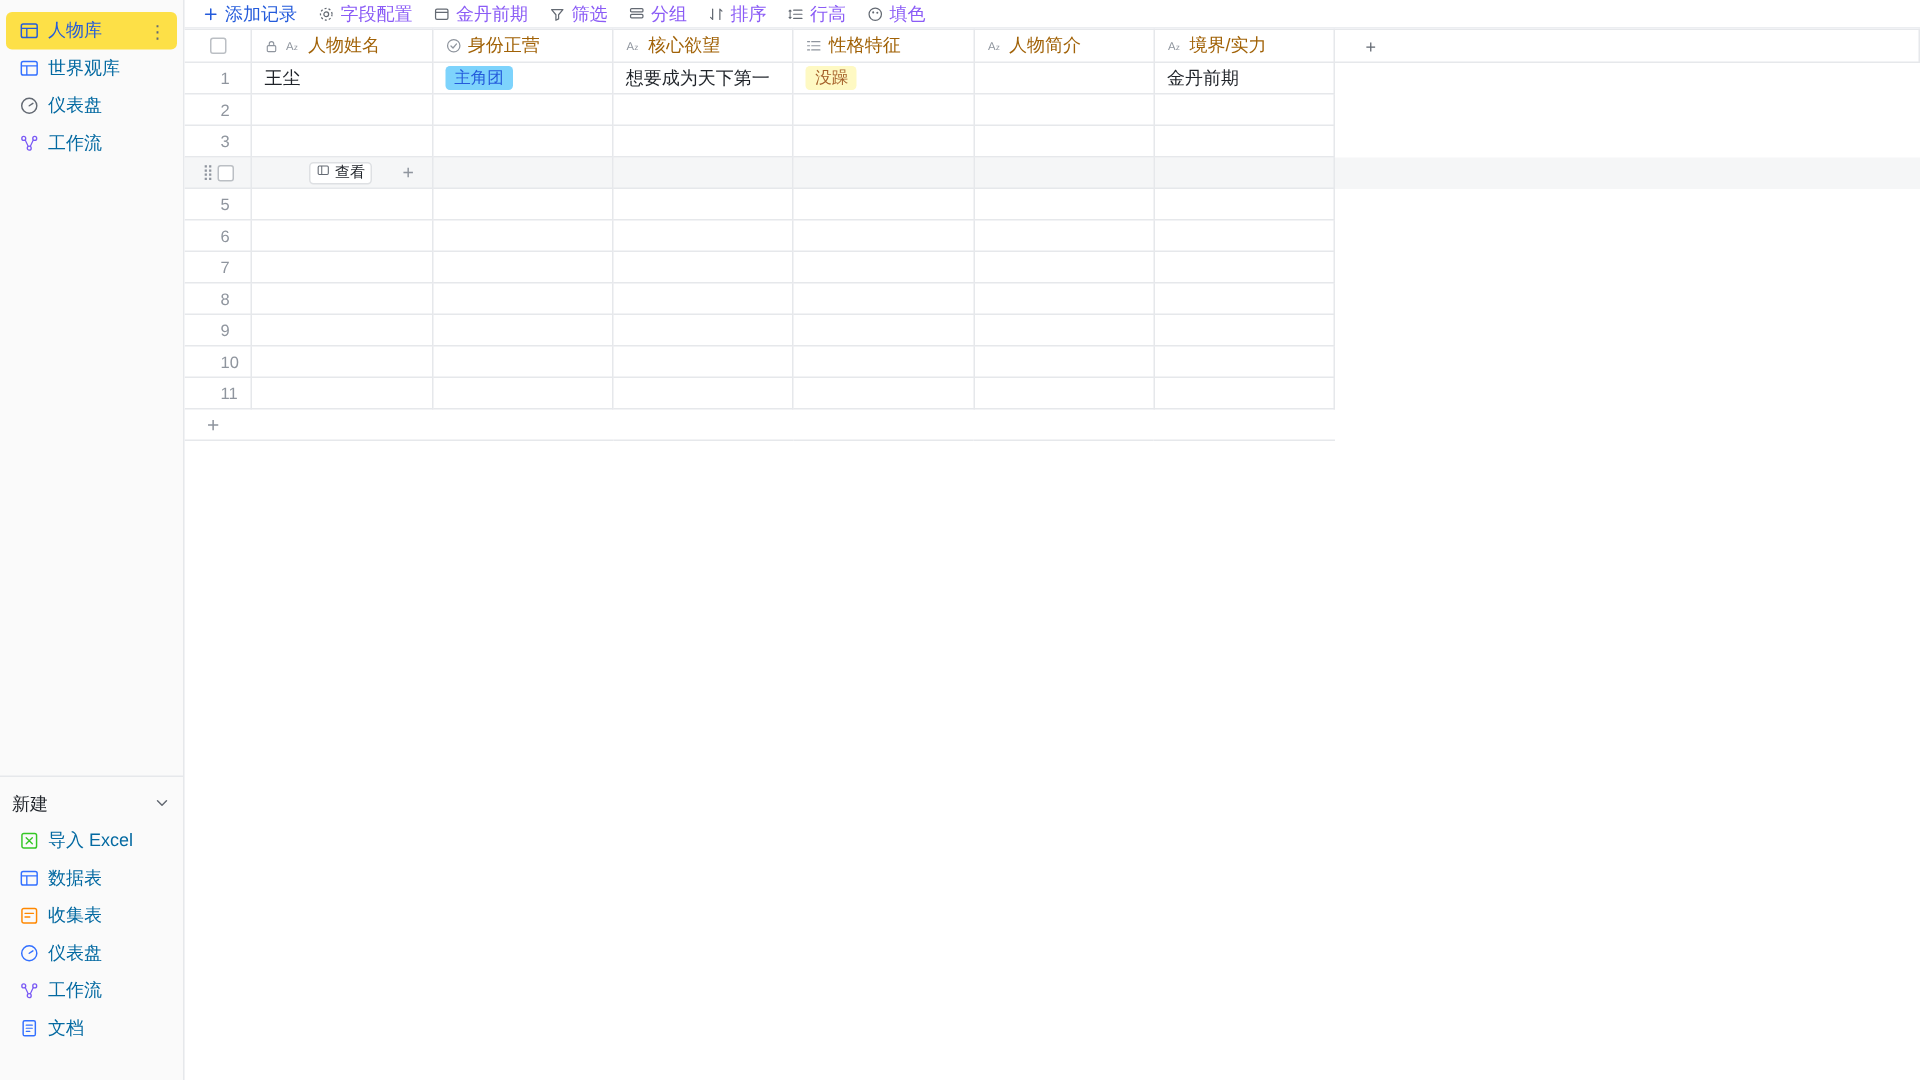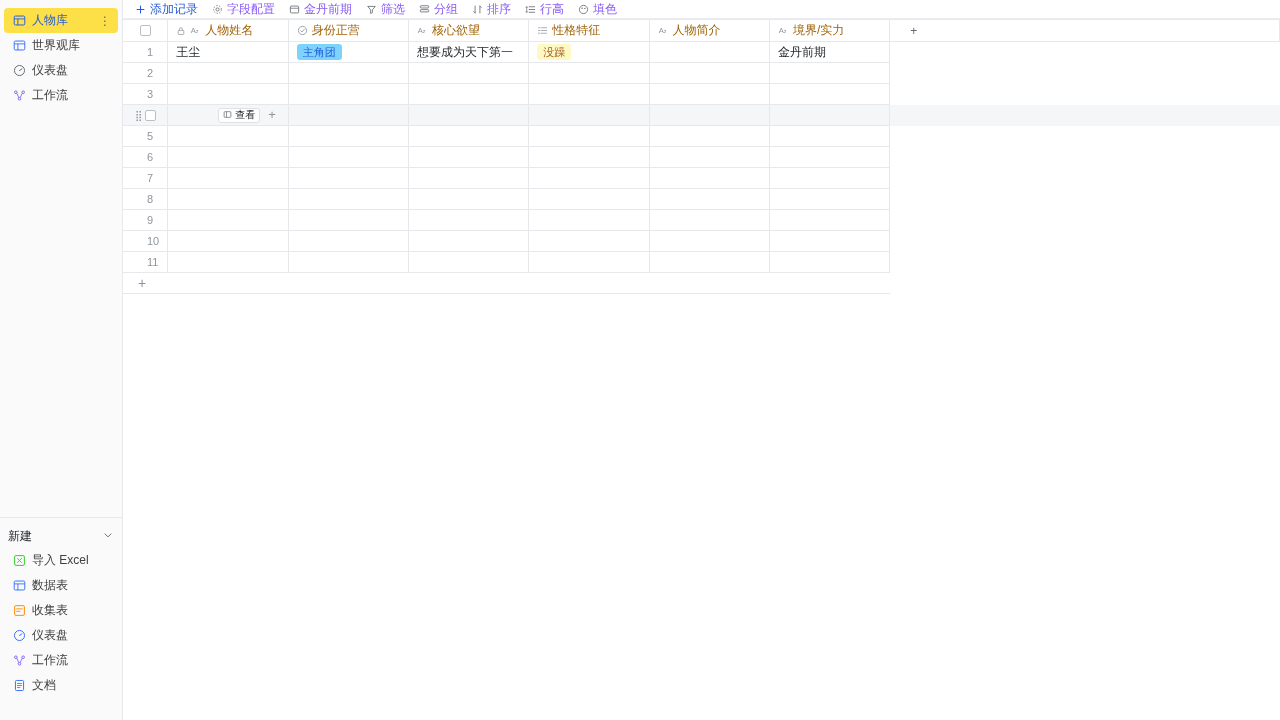--- a/index.html
+++ b/index.html
@@ -29,21 +29,21 @@
   .side-item {
     height: 25px;
     display: flex;
     align-items: center;
     padding: 0 6px 0 8px;
     margin: 0 4px;
     border-radius: 4px;
     cursor: pointer;
     position: relative;
     font-size: 12px;
-    color: #404040;
+    color: #0369a1;
     white-space: nowrap;
   }
   .side-item.active { background: #fde047; color: #245bdb; }
   .side-item .ico { width: 14px; height: 14px; margin-right: 6px; flex: 0 0 14px; display:flex; align-items:center; justify-content:center; }
   .side-item .ico svg { display:block; }
   .side-item .more {
     margin-left: auto;
     color: #646a73;
     font-size: 12px;
     letter-spacing: 1px;
@@ -147,21 +147,21 @@
   .tag-blue { background: #7dd3fc; color: #245bdb; }
   .tag-orange { background: #fef9c3; color: #a5612a; }
 
   .sel-row td { background: #f5f6f7 !important; }
   .sel-row .drag {
     color: #8f959e;
     font-size: 10px;
     letter-spacing: -1px;
   }
   .sel-idx { display: flex; align-items: center; gap: 4px; padding-left: 4px; }
-  .sel-tools { display: flex; align-items: center; gap: 8px; justify-content: flex-end; padding-right: 4px; }
+  .sel-tools { display: flex; align-items: center; gap: 20px; justify-content: flex-end; padding-right: 4px; }
   .btn-expand {
     display: inline-flex; align-items: center; gap: 3px;
     border: 1px solid #dee0e3;
     background: #fff;
     border-radius: 3px;
     padding: 0 4px;
     height: 15px;
     font-size: 10px;
     color: #1f2329;
     cursor: pointer;

